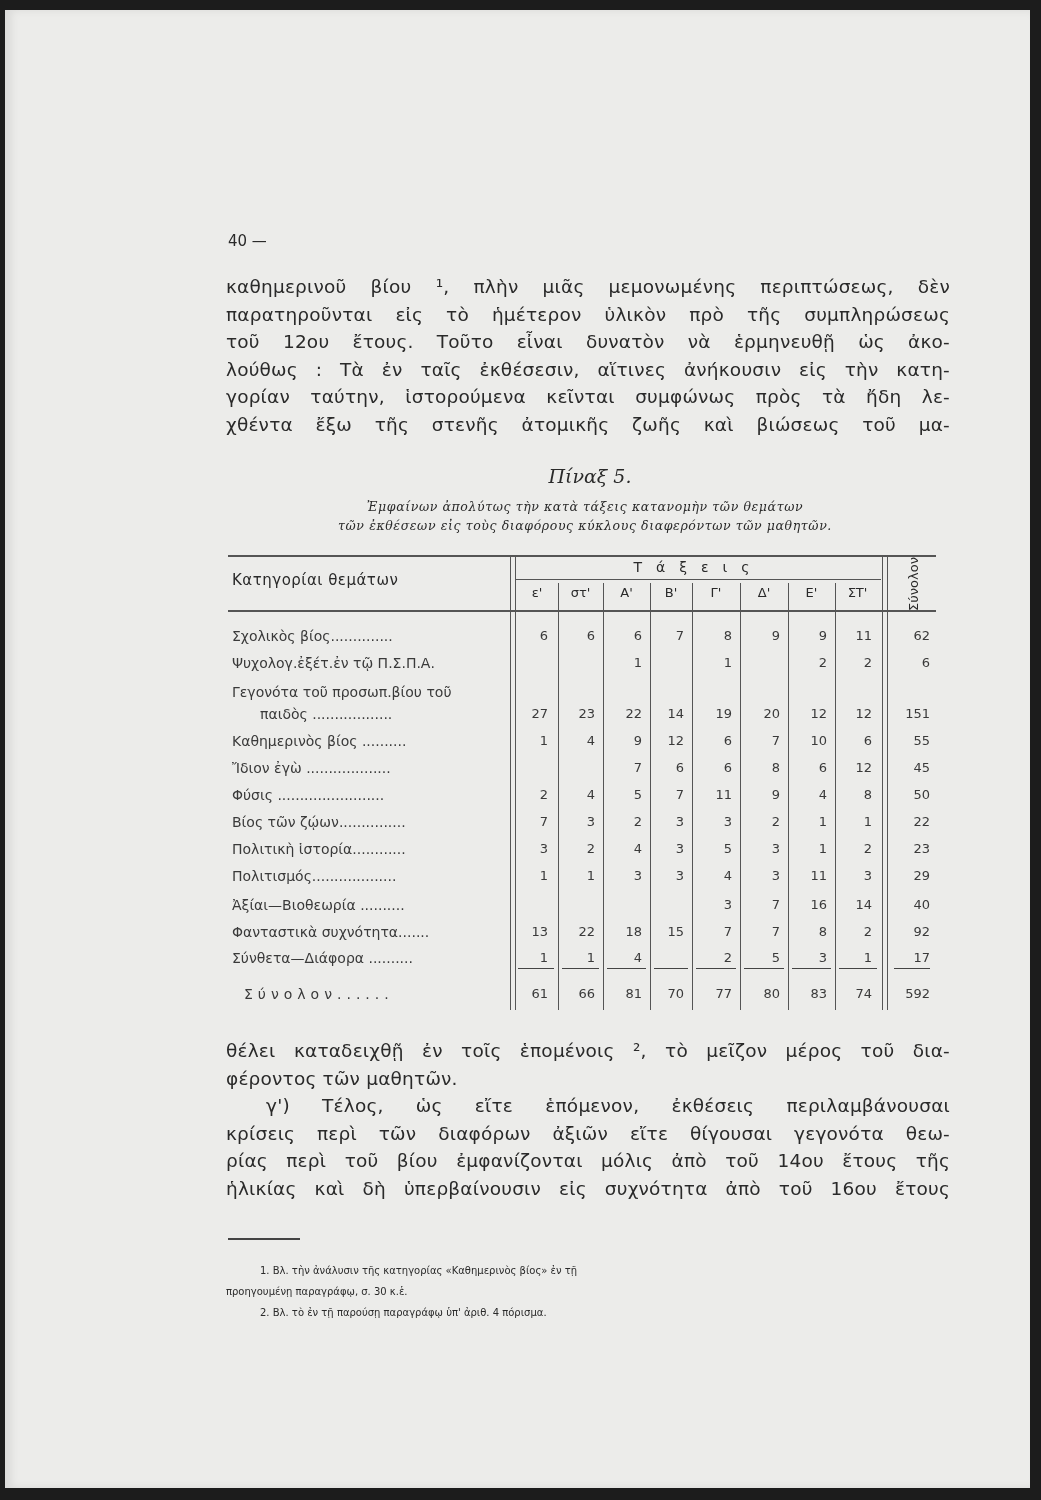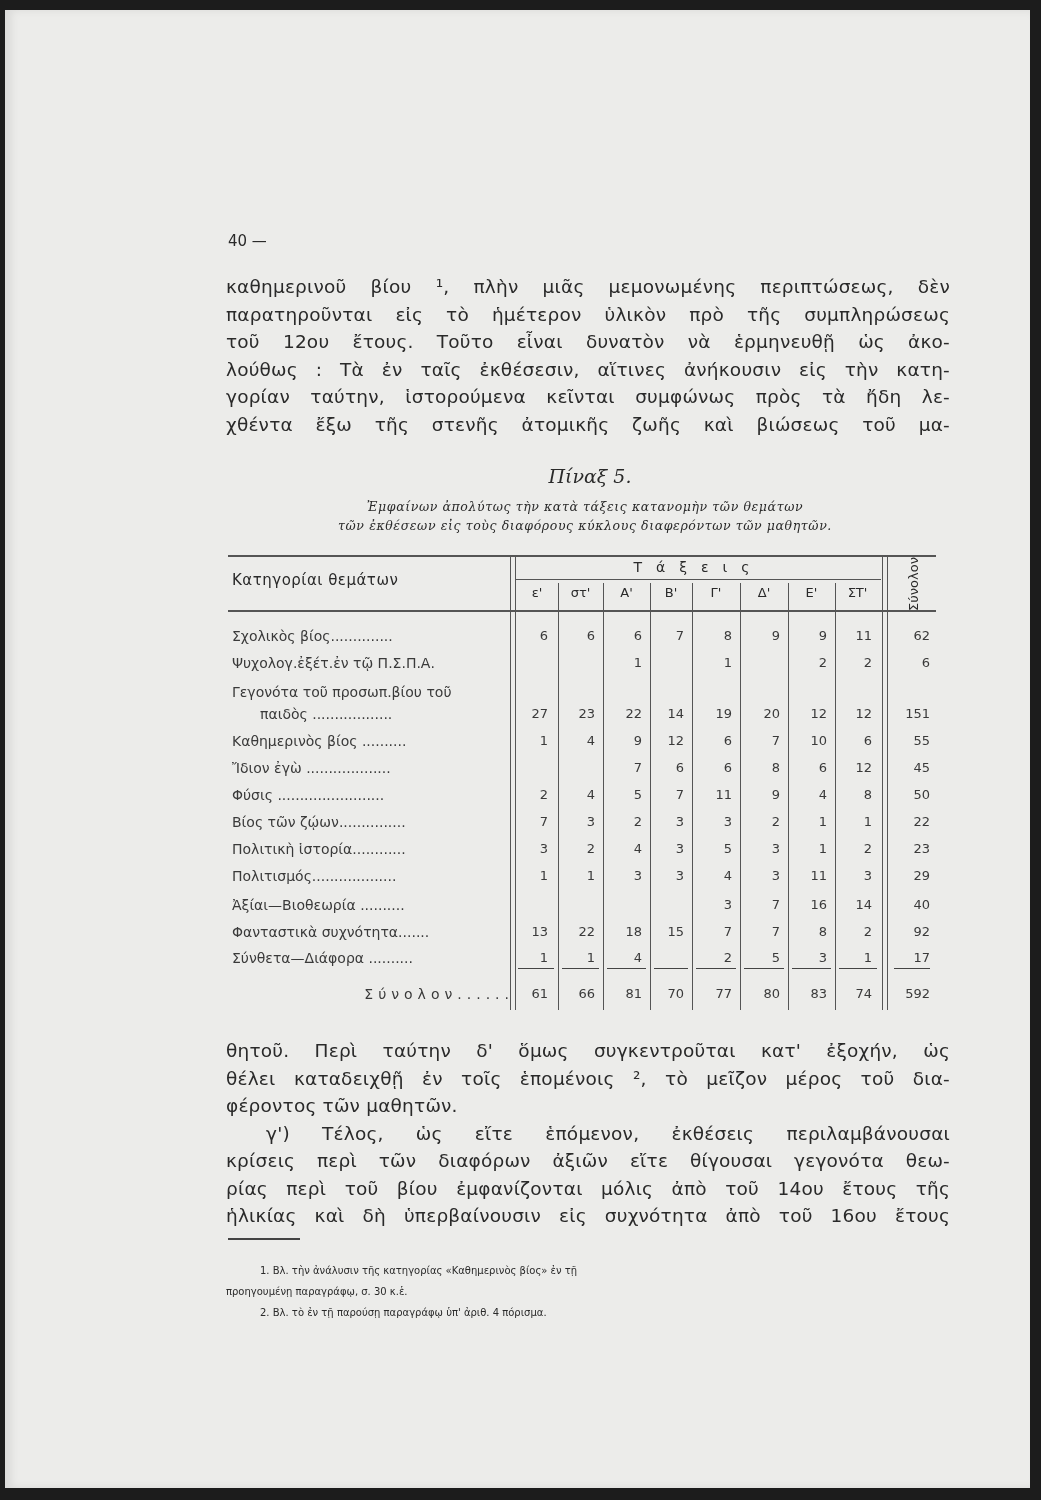--- a/index.html
+++ b/index.html
@@ -44,21 +44,21 @@
   .hdr-col { position: absolute; top: 585px; height: 22px; text-align: center; font-size: 13px; }
   .hdr-total { position: absolute; left: 892px; top: 560px; width: 42px; height: 48px; }
   .hdr-total span {
     position: absolute; left: 50%; top: 50%; transform: translate(-50%,-50%) rotate(-90deg);
     font-size: 13px; line-height: 13px; white-space: nowrap;
   }
   .vline { position: absolute; width: 1px; background: #555; }
   .vline.dbl { width: 4px; border-left: 1px solid #555; border-right: 1px solid #555; background: transparent; }
   .row { position: absolute; left: 228px; width: 708px; height: 24px; font-size: 13px; color: #3a3a3a; }
   .row .label { position: absolute; left: 4px; width: 276px; white-space: nowrap; overflow: hidden; font-size: 14px; }
-  .row .label.total-label { letter-spacing: 5px; text-align: right; left: 8px; width: 278px; }
+  .row .label.total-label { letter-spacing: 5px; left: 16px; width: 278px; }
   .row .cell { position: absolute; text-align: right; padding-right: 8px; box-sizing: border-box; }
   .row .cell.tot { text-align: right; padding-right: 6px; }
   .p-footnote-rule { position: absolute; left: 228px; top: 1238px; width: 72px; height: 2px; background: #444; }
   .footnotes { position: absolute; left: 226px; top: 1260px; width: 700px; font-size: 10px; line-height: 21px; }
   .footnotes .fn { display: block; white-space: nowrap; }
   .footnotes .fn.ind { padding-left: 34px; }
 </style>
 </head>
 <body>
 
@@ -285,21 +285,20 @@
   <span class="cell" style="left:375px;width:47px">81</span>
   <span class="cell" style="left:422px;width:42px">70</span>
   <span class="cell" style="left:464px;width:48px">77</span>
   <span class="cell" style="left:512px;width:48px">80</span>
   <span class="cell" style="left:560px;width:47px">83</span>
   <span class="cell" style="left:607px;width:45px">74</span>
   <span class="cell tot" style="left:660px;width:48px">592</span>
 </div>
 
 <div class="para p2">
-  <span class="line">θητοῦ. Περὶ ταύτην δ' ὅμως συγκεντροῦται κατ' ἐξοχήν, ὡς</span>
   <span class="line">θέλει καταδειχθῇ ἐν τοῖς ἑπομένοις ², τὸ μεῖζον μέρος τοῦ δια-</span>
   <span class="line last">φέροντος τῶν μαθητῶν.</span>
   <span class="line indent">γ') Τέλος, ὡς εἴτε ἑπόμενον, ἐκθέσεις περιλαμβάνουσαι</span>
   <span class="line">κρίσεις περὶ τῶν διαφόρων ἀξιῶν εἴτε θίγουσαι γεγονότα θεω-</span>
   <span class="line">ρίας περὶ τοῦ βίου ἐμφανίζονται μόλις ἀπὸ τοῦ 14ου ἔτους τῆς</span>
   <span class="line">ἡλικίας καὶ δὴ ὑπερβαίνουσιν εἰς συχνότητα ἀπὸ τοῦ 16ου ἔτους</span>
 </div>
 
 <div class="p-footnote-rule"></div>
 <div class="footnotes">

